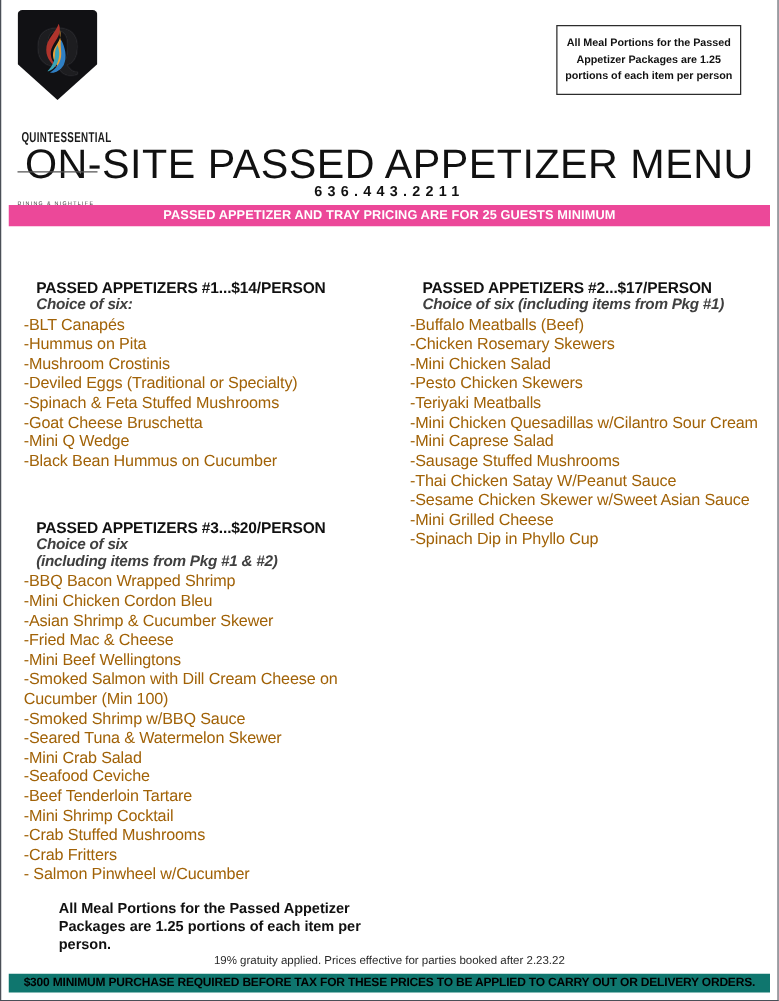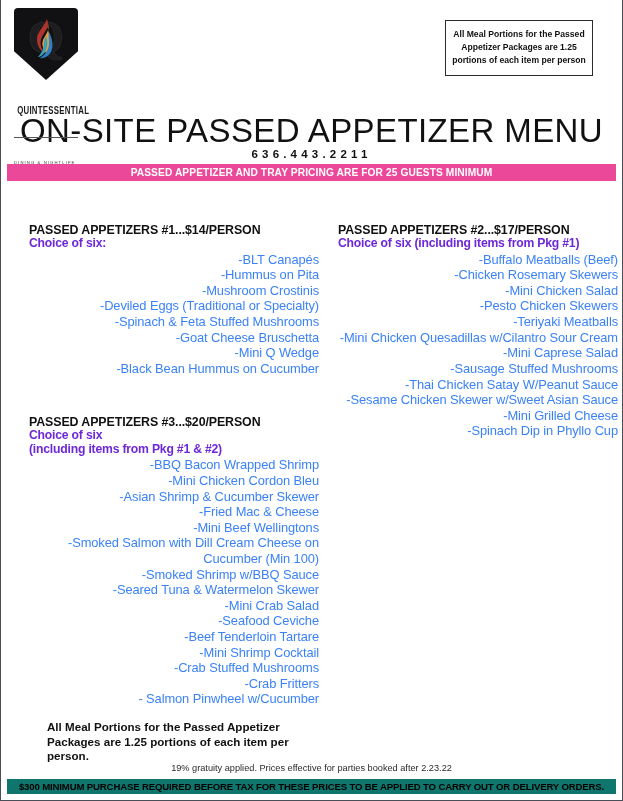--- a/index.html
+++ b/index.html
@@ -102,32 +102,31 @@
   .col { position: absolute; top: 0; }
   .col-left  { left: 18px;  width: 300px; }
   .col-right { left: 327px; width: 290px; }
 
   .pkg { margin-bottom: 0; }
   .pkg-title {
     font-size: 12.4px; font-weight: 700; color: #111;
     letter-spacing: -.1px; white-space: nowrap;
   }
   .pkg-sub {
-    font-size: 12.2px; font-weight: 700; color: #6d28d9;
-    letter-spacing: -.2px; line-height: 1.12;
+    font-size: 12.2px; font-weight: 700; color: #404040;
+    letter-spacing: -.2px; line-height: 1.12; font-style: italic;
   }
   .pkg-head-indent { padding-left: 10px; }
   .items { list-style: none; margin-top: 1px; }
   .items li {
     font-size: 12.9px;
     font-weight: 300;
-    color: #3b82f6;
+    color: #a16207;
     line-height: 1.21;
     letter-spacing: -.1px;
-    text-align: right;
   }
 
   .pkg3 { position: absolute; top: 192px; left: 0; width: 300px; }
 
   .final-note {
     position: absolute; left: 28px; top: 497px;
     width: 260px;
     font-size: 11.6px; font-weight: 700; line-height: 1.27;
     color: #111;
   }

